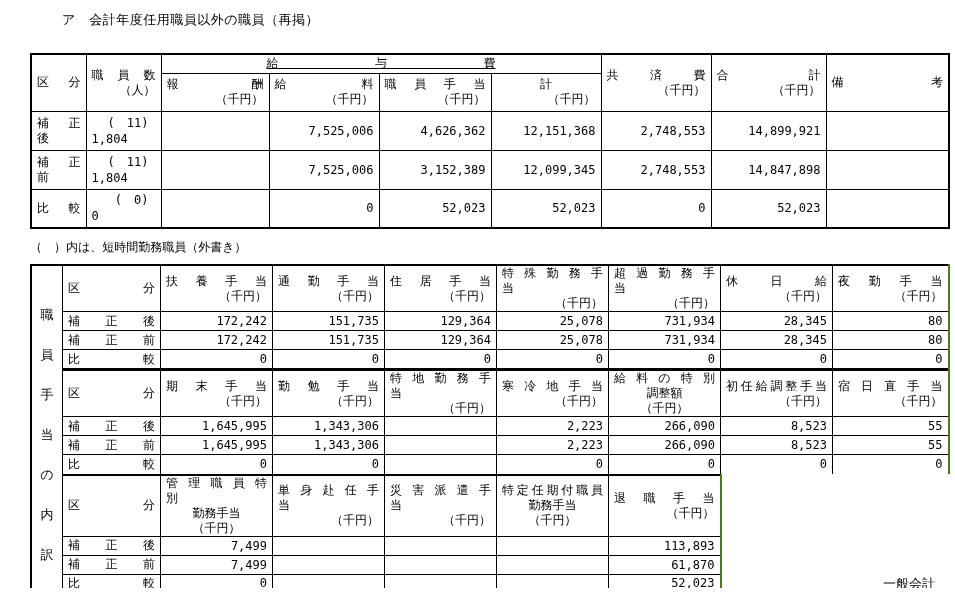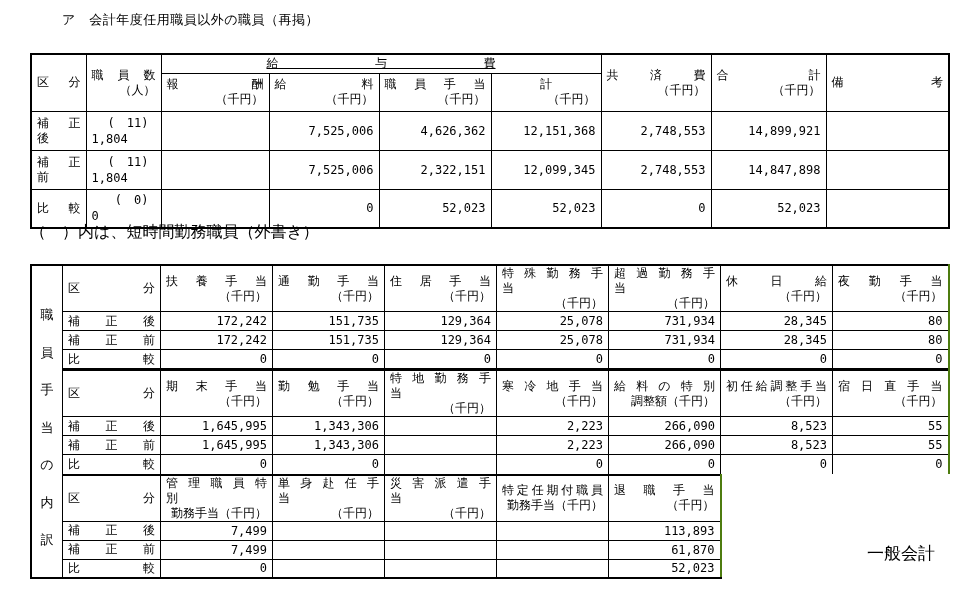--- a/index.html
+++ b/index.html
@@ -1,37 +1,37 @@
 <!DOCTYPE html>
 <html><head>
 <meta charset="utf-8">
 <style>
   * { margin:0; padding:0; box-sizing:border-box; }
   html,body { background:#fff; }
   body { font-family:"DejaVu Sans Mono","Liberation Mono",monospace; color:#000; }
   .page { position:relative; width:955px; height:588px; background:#fff; overflow:hidden; }
 
   .title  { position:absolute; left:62px; top:11px;  font-size:13px; letter-spacing:0.5px; }
-  .note   { position:absolute; left:30px; top:222px; font-size:16px; }
-  .footer { position:absolute; right:20px; top:542px; font-size:17px;font-family:Liberation Serif, serif; }
+  .note   { position:absolute; left:30px; top:239px; font-size:12px; }
+  .footer { position:absolute; right:20px; top:575px; font-size:13px;font-family:Liberation Serif, serif; }
 
   table { border-collapse:collapse; table-layout:fixed; }
   th,td { font-weight:normal; font-size:12px; padding:0; vertical-align:middle; overflow:hidden; }
 
   
   .summary { position:absolute; left:30px; top:53px; width:918px; border:2px solid #000; }
   .summary th,.summary td { border:1px solid #000; }
   .summary tr.h1 { height:19px; }
   .summary tr.h2 { height:38px; }
   .summary tr.sr { height:39px; }
 
   .jl   { text-align:justify; text-align-last:justify; padding:0 5px; line-height:15px; }
   .ctr  { text-align:center;  text-align-last:center;  padding:0 5px; line-height:15px; }
   .unit { text-align:right; padding:0 5px; line-height:15px; }
-  .l2   { display:flex; justify-content:flex-end; padding:0 5px; line-height:15px; }
+  .l2   { display:flex; justify-content:space-between; padding:0 5px; line-height:15px;flex-direction:column; }
   .num  { text-align:right; padding:0 5px; }
   .groupcell { padding:0 105px;text-decoration:underline; }
   .paren    { text-align:right; padding:0 12px;  line-height:16px; }
   .staffnum { text-align:left; padding:0 31px 0 5px; line-height:16px; }
 
   
   .detail { position:absolute; left:30px; top:264px; display:flex; align-items:stretch; }
   .side { width:32px; border:2px solid #000; border-right:none; display:flex; flex-direction:column;
           justify-content:space-between; align-items:center; padding:40px 0 28px; font-size:13px; }
   .sections { display:flex; flex-direction:column; align-items:flex-start; }
@@ -121,21 +121,21 @@
       <td class="num"></td>
     </tr>
     <tr class="sr">
       <td class="jl">補 正 前</td>
       <td>
         <div class="paren">(　11)</div>
         <div class="staffnum">1,804</div>
       </td>
       <td class="num"></td>
       <td class="num">7,525,006</td>
-      <td class="num">2,322,151</td>
+      <td class="num">3,152,389</td>
       <td class="num">12,099,345</td>
       <td class="num">2,748,553</td>
       <td class="num">14,847,898</td>
       <td class="num"></td>
     </tr>
     <tr class="sr">
       <td class="jl">比 較</td>
       <td>
         <div class="paren">(　0)</div>
         <div class="staffnum">0</div>

